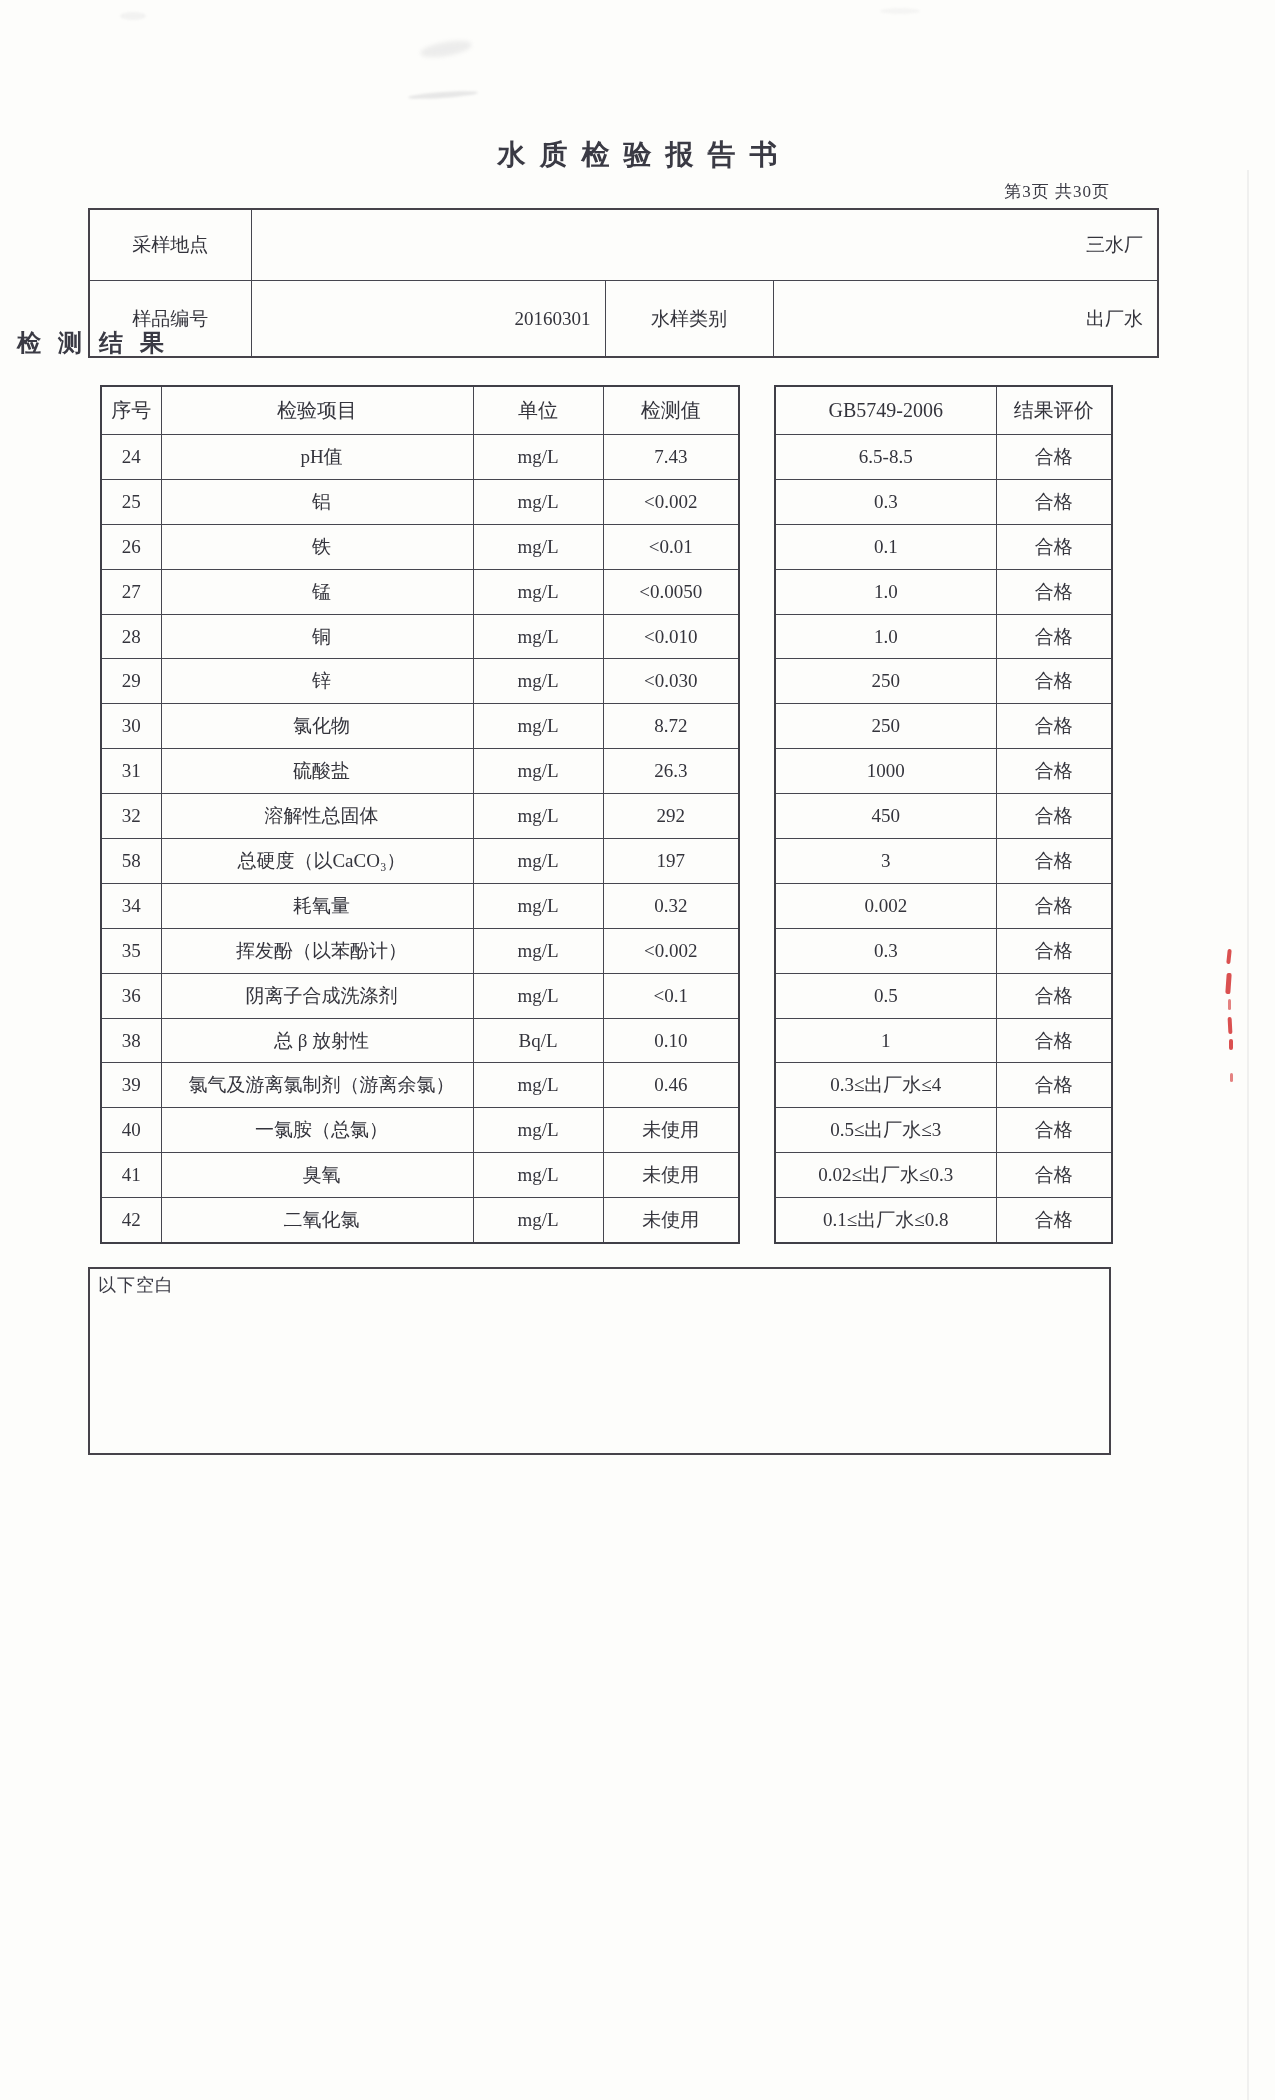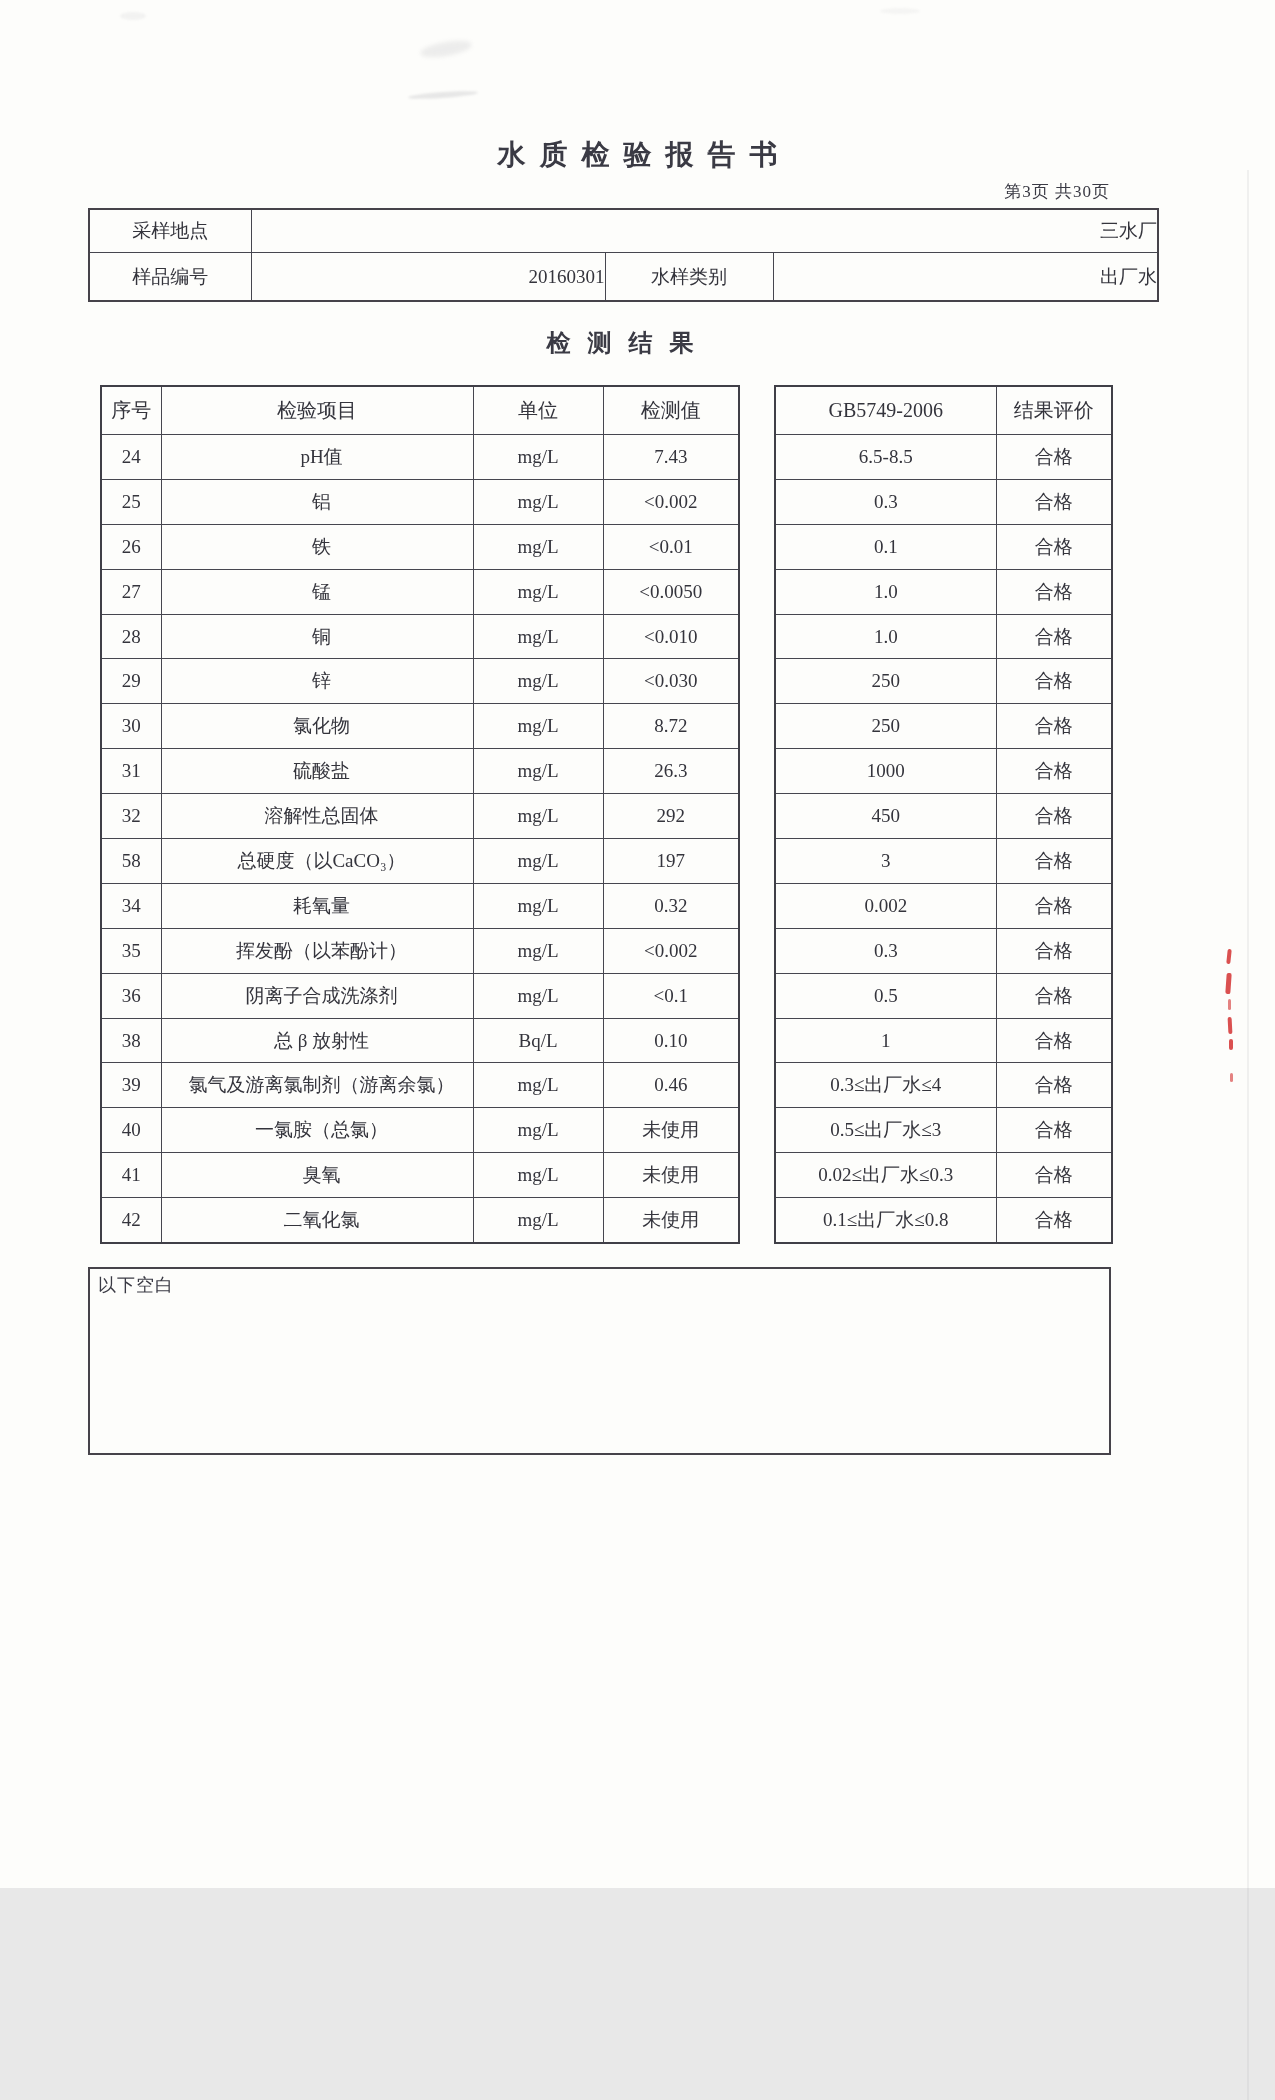--- a/index.html
+++ b/index.html
@@ -1,41 +1,41 @@
 <!DOCTYPE html>
 <html><head>
 <meta charset="utf-8">
 <style>
   html,body{margin:0;padding:0;}
   body{width:1275px;height:2100px;overflow:hidden;background:#e8e8e8;}
   .page{
-    position:relative;width:1275px;height:1888px;background:#fdfdfb;
+    position:relative;width:1275px;height:2100px;background:#fdfdfb;
     font-family:"Liberation Serif","DejaVu Serif",serif;color:#34343c;
   }
   
   .doc-title{
     position:absolute;left:0;top:136px;width:1275px;text-align:center;
     font-size:28px;font-weight:bold;letter-spacing:14px;text-indent:14px;color:#3a3a44;
   }
   .page-indicator{
     position:absolute;left:960px;top:180px;width:150px;text-align:right;
     font-size:17px;color:#3a3a44;letter-spacing:1px;
   }
   .section-title{
-    position:absolute;left:0;top:327px;width:1240px;text-align:center;
+    position:absolute;left:0;top:327px;width:1240px;text-align:left;
     font-size:24px;font-weight:bold;letter-spacing:17px;text-indent:17px;color:#3a3a44;
   }
   
   table{border-collapse:collapse;table-layout:fixed;}
   .info-table{
     position:absolute;left:88px;top:208px;width:1069px;
     border:2.6px solid #46434a;
   }
   .info-table td{
-    border:1.7px solid #46464f;font-size:19px;padding:0;height:42px;
+    border:1.7px solid #46464f;font-size:19px;padding:14px;height:42px;
     overflow:hidden;white-space:nowrap;margin-top:16px;
   }
   .info-table tr:last-child td{height:47px;}
   .info-table td.lbl{text-align:center;}
   .info-table td.val{text-align:right;padding-left:15px;}
   
   .res-table{position:absolute;top:385px;border:2.4px solid #403f47;}
   .res-left{left:100px;width:638px;}
   .res-right{left:774px;width:337px;}
   .res-table th,.res-table td{

